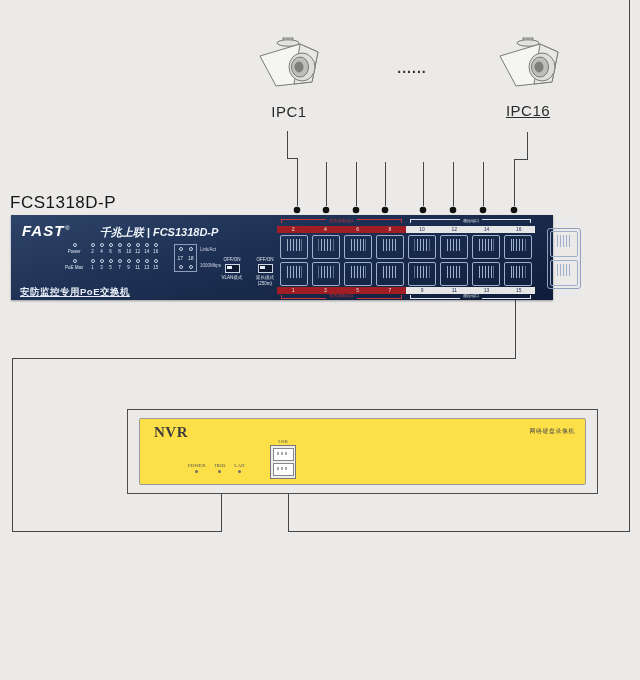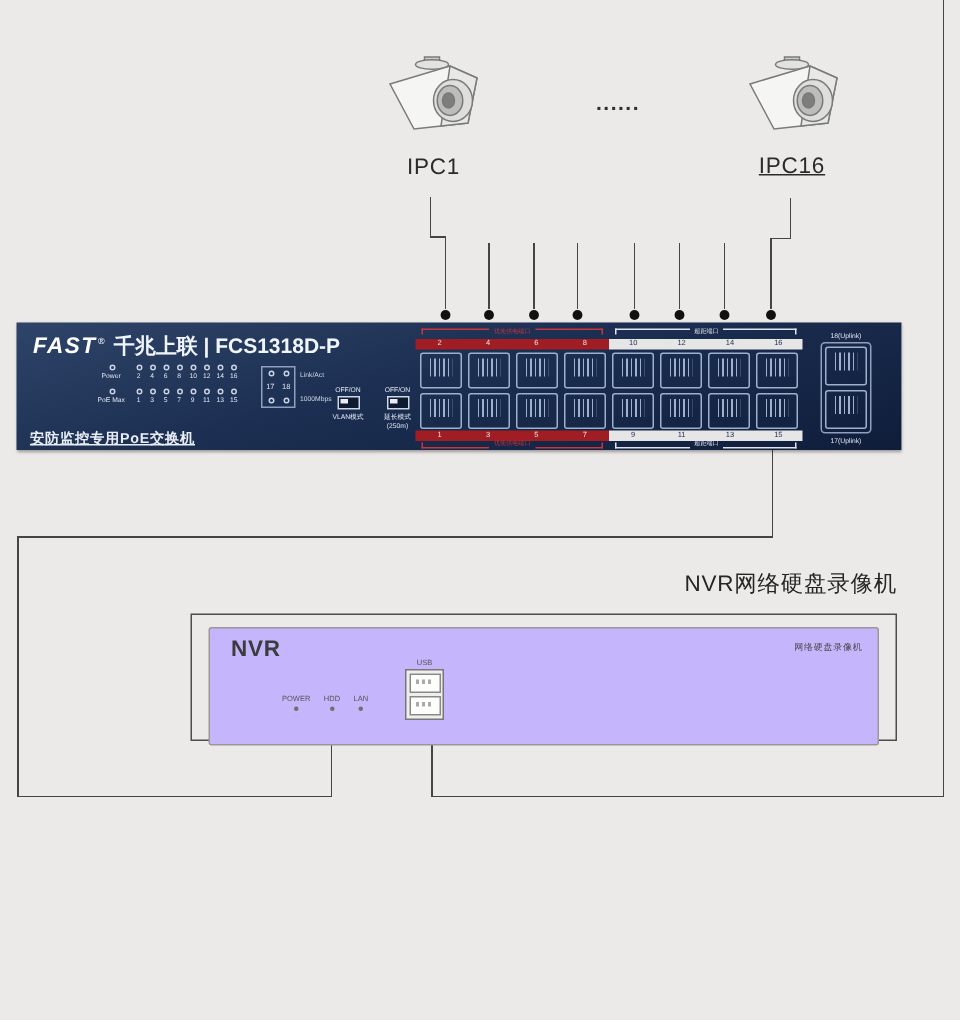--- a/index.html
+++ b/index.html
@@ -9,27 +9,27 @@
   
   .wires{position:absolute;left:0;top:0;z-index:1;}
 
   
   .camera{position:absolute;width:78px;height:64px;z-index:2;}
   .cam-label{position:absolute;z-index:2;font-size:15px;color:#2b2b2b;text-align:center;letter-spacing:.5px;}
   .dots{position:absolute;z-index:2;font-size:14px;font-weight:bold;color:#2f2f2f;text-align:center;letter-spacing:1px;}
 
   
   .switch-title{position:absolute;left:10px;top:193px;font-size:17px;color:#161616;letter-spacing:.5px;z-index:2;}
-  .switch{position:absolute;left:11px;top:215px;width:590px;height:85px;z-index:2;
+  .switch{position:absolute;left:11px;top:215px;width:506px;height:85px;z-index:2;
     background:linear-gradient(165deg,#2e4468 0%,#1c2f52 45%,#0f1d3a 100%);
-    box-shadow:0 1px 2px rgba(0,0,0,.35);}
+    box-shadow:0 1px 2px rgba(0,0,0,.35);padding-left:36px;}
   .brand-row{position:absolute;left:11px;top:7px;display:flex;align-items:baseline;color:#fff;}
   .brand{font-size:15px;font-weight:bold;font-style:italic;letter-spacing:1px;}
   .reg{font-size:6px;vertical-align:super;margin-left:1px;position:relative;top:-6px;}
-  .tagline{font-size:14px;font-weight:bold;margin-left:6px;color:#f0f4fb;}
+  .tagline{font-size:11px;font-weight:bold;margin-left:30px;color:#f0f4fb;font-style:italic;}
 
   .ledblk{position:absolute;left:50px;top:28px;}
   .lrow{display:flex;align-items:flex-start;margin-bottom:5px;}
   .lcell{width:9px;display:flex;flex-direction:column;align-items:center;gap:1px;}
   .lcell.wide{width:27px;}
   .led{width:4px;height:4px;border:1px solid #c9d3e3;border-radius:50%;box-sizing:border-box;}
   .ltxt{font-size:5px;color:#dfe6f2;white-space:nowrap;transform:scale(.9);}
 
   .upled{position:absolute;left:163px;top:29px;width:23px;height:28px;border:1px solid #8fa0be;
     display:flex;flex-direction:column;align-items:center;justify-content:space-between;padding:2px 0;box-sizing:border-box;}
@@ -75,21 +75,21 @@
     background:repeating-linear-gradient(90deg,#9db0cc 0 1px,transparent 1px 3px);}
 
   .uplink{position:absolute;left:528px;top:6px;width:50px;display:flex;flex-direction:column;align-items:center;}
   .upl-lab{font-size:4.5px;color:#dfe6f2;white-space:nowrap;}
   .uplink-ports{margin-top:2px;border:1px solid #8fa0be;border-radius:3px;padding:2px;display:flex;flex-direction:column;gap:3px;}
   .uplink-ports .p{width:26px;height:24px;}
 
   
   .nvr-title{position:absolute;left:298px;top:380px;width:300px;text-align:right;font-size:15px;color:#262626;z-index:2;letter-spacing:.5px;}
   .nvr-outer{position:absolute;left:127px;top:409px;width:471px;height:85px;border:1px solid #4c4c4c;background:#eceae8;z-index:2;box-sizing:border-box;}
-  .nvr-panel{position:absolute;left:11px;top:8px;width:447px;height:79px;background:#c4b5fd;border:1px solid #9a9997;border-radius:2px;box-sizing:border-box;}
+  .nvr-panel{position:absolute;left:11px;top:8px;width:447px;height:67px;background:#fde047;border:1px solid #9a9997;border-radius:2px;box-sizing:border-box;font-family:Liberation Serif, serif;}
   .nvr-name{position:absolute;left:14px;top:5px;font-size:15px;font-weight:600;color:#3c3c3c;letter-spacing:.5px;}
   .nvr-sub{position:absolute;right:10px;top:8px;font-size:6px;color:#4a4a4a;letter-spacing:.5px;}
   .nleds{position:absolute;left:48px;top:44px;display:flex;gap:9px;}
   .nled{display:flex;flex-direction:column;align-items:center;gap:2px;}
   .nlab{font-size:5px;color:#555;}
   .ndot{width:3px;height:3px;border-radius:50%;background:#6f6f6f;}
   .usb{position:absolute;left:130px;top:20px;display:flex;flex-direction:column;align-items:center;}
   .usblab{font-size:5px;color:#555;}
   .usbblk{margin-top:1px;width:26px;height:34px;border:1px solid #777;background:#efeeec;display:flex;flex-direction:column;align-items:center;justify-content:space-evenly;box-sizing:border-box;}
   .usbport{width:19px;height:11px;border:1px solid #888;background:#fdfdfc;position:relative;}
@@ -148,20 +148,21 @@
         <ellipse cx="52" cy="33" rx="13" ry="14" fill="#dededc"></ellipse>
         <ellipse cx="50" cy="33" rx="8.5" ry="10" fill="#bdbdbb"></ellipse>
         <ellipse cx="49" cy="33" rx="4" ry="5" fill="#7e7e7c"></ellipse>
       </g>
     </svg>
   </div>
   <div class="cam-label" style="left:259px;top:103px;width:60px;">IPC1</div>
   <div class="cam-label" style="left:497px;top:102px;width:62px;text-decoration:underline;">IPC16</div>
   <div class="dots" style="left:384px;top:60px;width:56px;">......</div>
 
+  <div class="switch-title">FCS1318D-P</div>
 
   <div class="switch">
     <div class="brand-row">
       <span class="brand">FAST</span>
         <span class="reg">®</span>
       <span class="tagline">千兆上联 | FCS1318D-P</span>
     </div>
 
     <div class="ledblk">
       <div class="lrow">
@@ -388,21 +389,20 @@
             <i></i>
           </div>
         <div class="p">
             <i></i>
           </div>
       </div>
       <div class="upl-lab" style="margin-top:2px;">17(Uplink)</div>
     </div>
   </div>
 
-  <div class="nvr-title">NVR网络硬盘录像机</div>
   <div class="nvr-outer">
     <div class="nvr-panel">
       <div class="nvr-name">NVR</div>
       <div class="nvr-sub">网络硬盘录像机</div>
       <div class="nleds">
         <div class="nled">
             <span class="nlab">POWER</span>
             <span class="ndot"></span>
           </div>
         <div class="nled">

